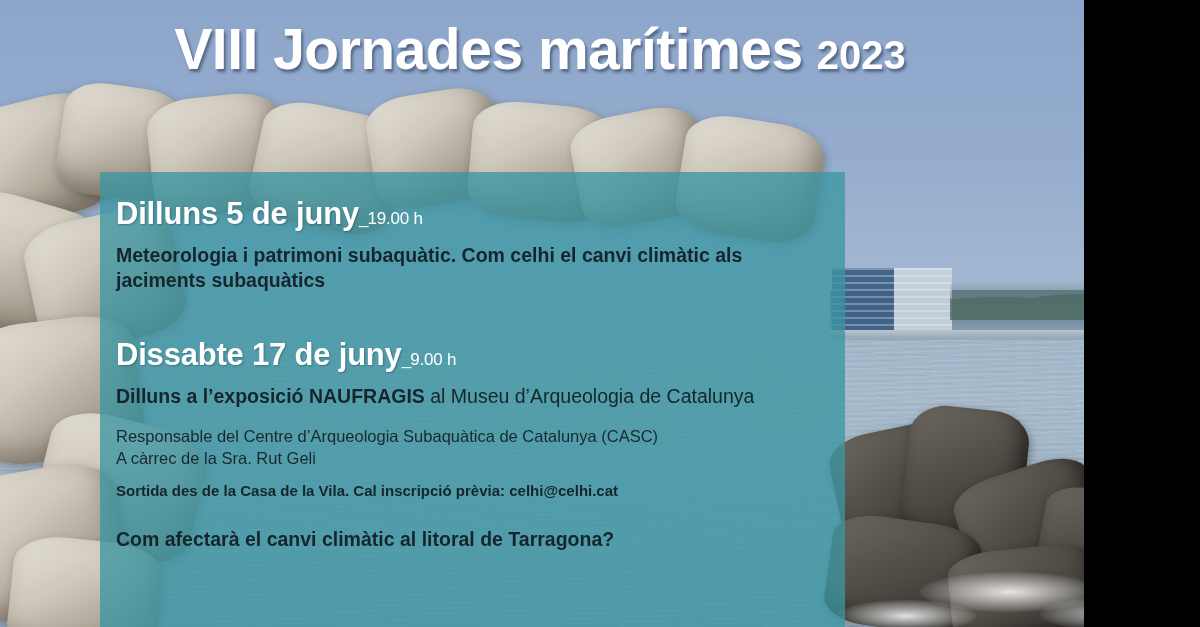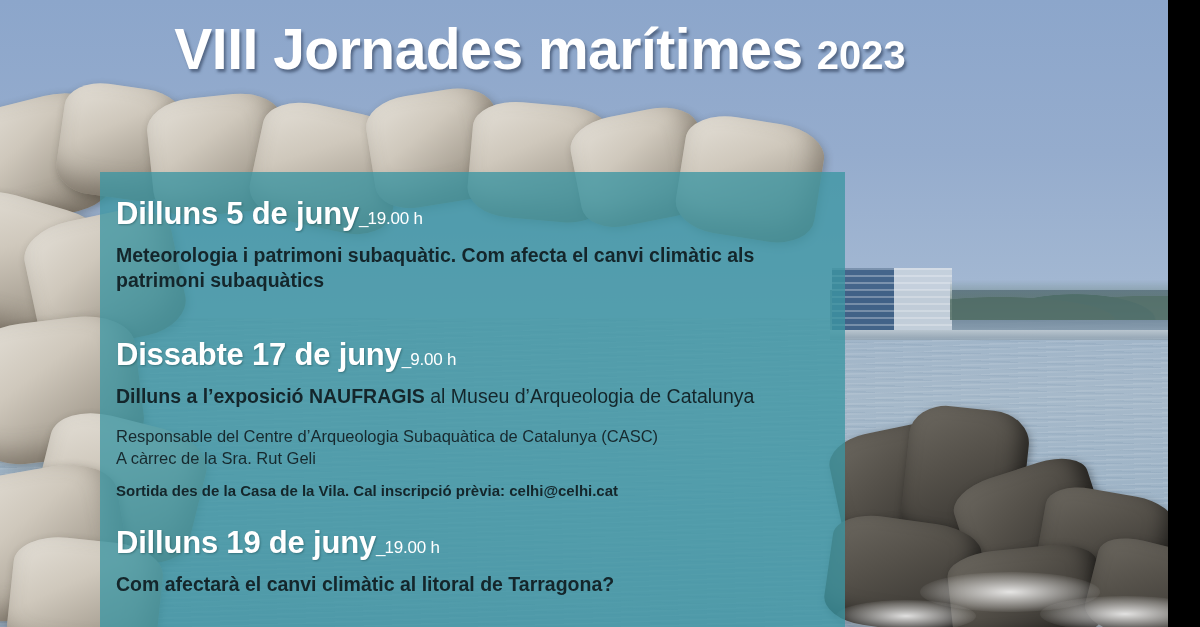--- a/index.html
+++ b/index.html
@@ -2,21 +2,21 @@
 <html><head>
 <meta charset="utf-8">
 <style>
   html, body {
     margin: 0;
     padding: 0;
     background: #000;
   }
   #poster {
     position: relative;
-    width: 1168px;
+    width: 1084px;
     height: 627px;
     overflow: hidden;
     font-family: "Liberation Sans", sans-serif;
     background: #8fa8cc;
   }
 
   
   .photo { position: absolute; inset: 0; overflow: hidden; }
 
   .sky {
@@ -223,39 +223,36 @@
   <div class="title-row">
     <span class="title-main">VIII Jornades marítimes</span><span class="title-year">2023</span>
   </div>
 
   <div class="panel">
 
     <div class="event">
       <div class="ev-head">
         <span class="ev-day">Dilluns 5 de juny</span><span class="ev-time"><span class="us">_</span><span>19.00 h</span></span>
       </div>
-      <div class="ev-title"><span>Meteorologia i patrimoni subaquàtic. Com afecta el canvi climàtic als patrimoni subaquàtics</span><span class="reg"></span></div>
+      <div class="ev-title"><span>Meteorologia i patrimoni subaquàtic. Com celhi el canvi climàtic als jaciments subaquàtics</span><span class="reg"></span></div>
     </div>
 
     <div class="gap-a"></div>
 
     <div class="event">
       <div class="ev-head">
         <span class="ev-day">Dissabte 17 de juny</span><span class="ev-time"><span class="us">_</span><span>9.00 h</span></span>
       </div>
       <div class="ev-title"><span>Dilluns a l’exposició NAUFRAGIS</span><span class="reg"> al Museu d’Arqueologia de Catalunya</span></div>
       <div class="ev-person">Responsable del Centre d’Arqueologia Subaquàtica de Catalunya (CASC)</div>
       <div class="ev-person">A càrrec de la Sra. Rut Geli</div>
       <div class="ev-note">Sortida des de la Casa de la Vila. Cal inscripció prèvia: celhi@celhi.cat</div>
     </div>
 
     <div class="gap-b"></div>
 
     <div class="event">
-      <div class="ev-head">
-        <span class="ev-day">Dilluns 19 de juny</span><span class="ev-time"><span class="us">_</span><span>19.00 h</span></span>
-      </div>
       <div class="ev-title"><span>Com afectarà el canvi climàtic al litoral de Tarragona?</span><span class="reg"></span></div>
 
     </div>
 
   </div>
 </div>
 
 </body></html>

